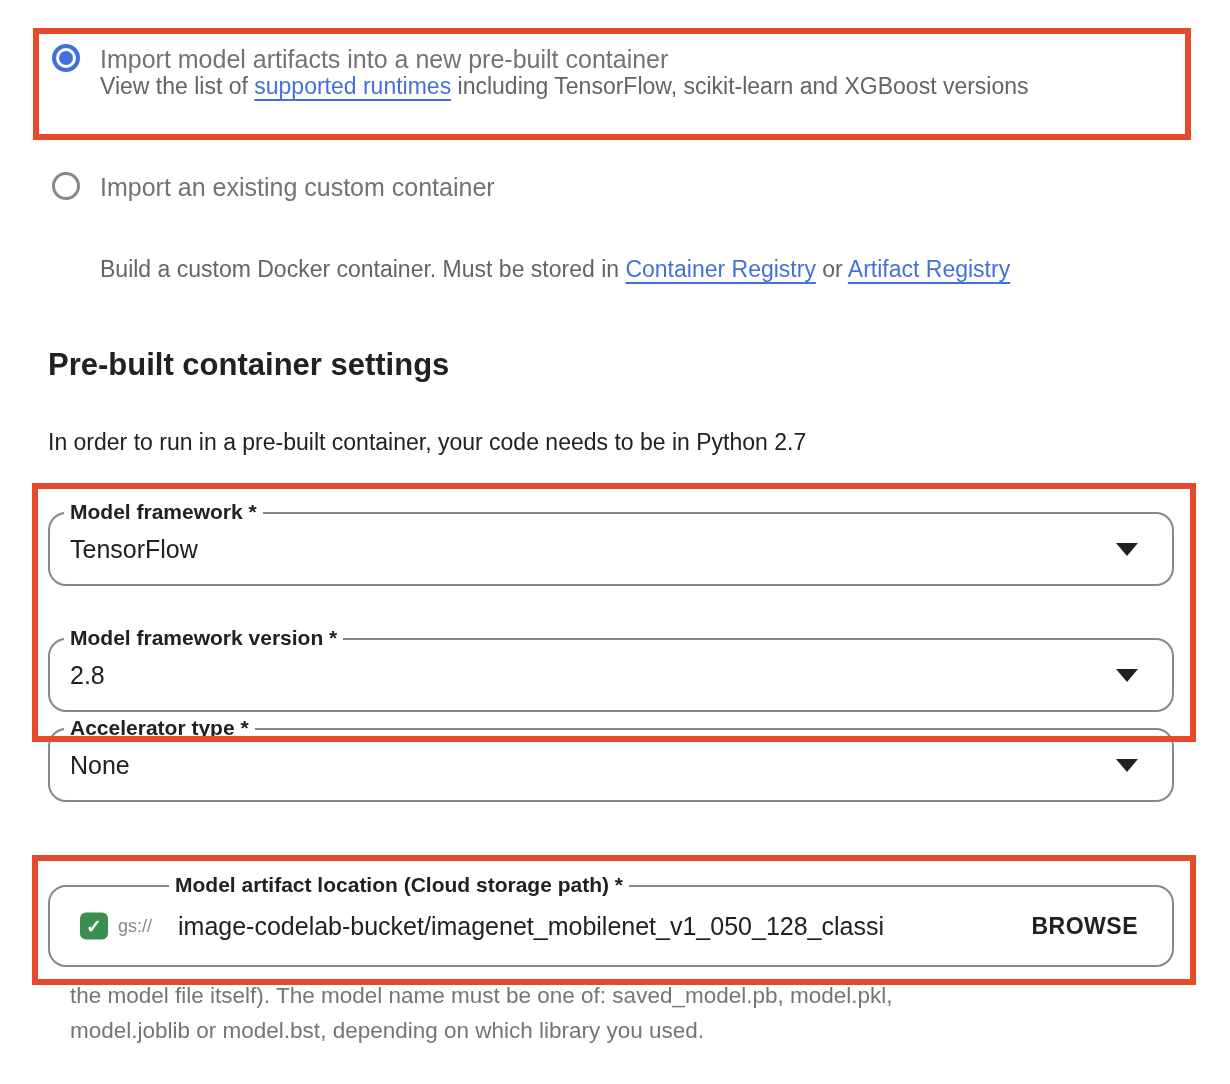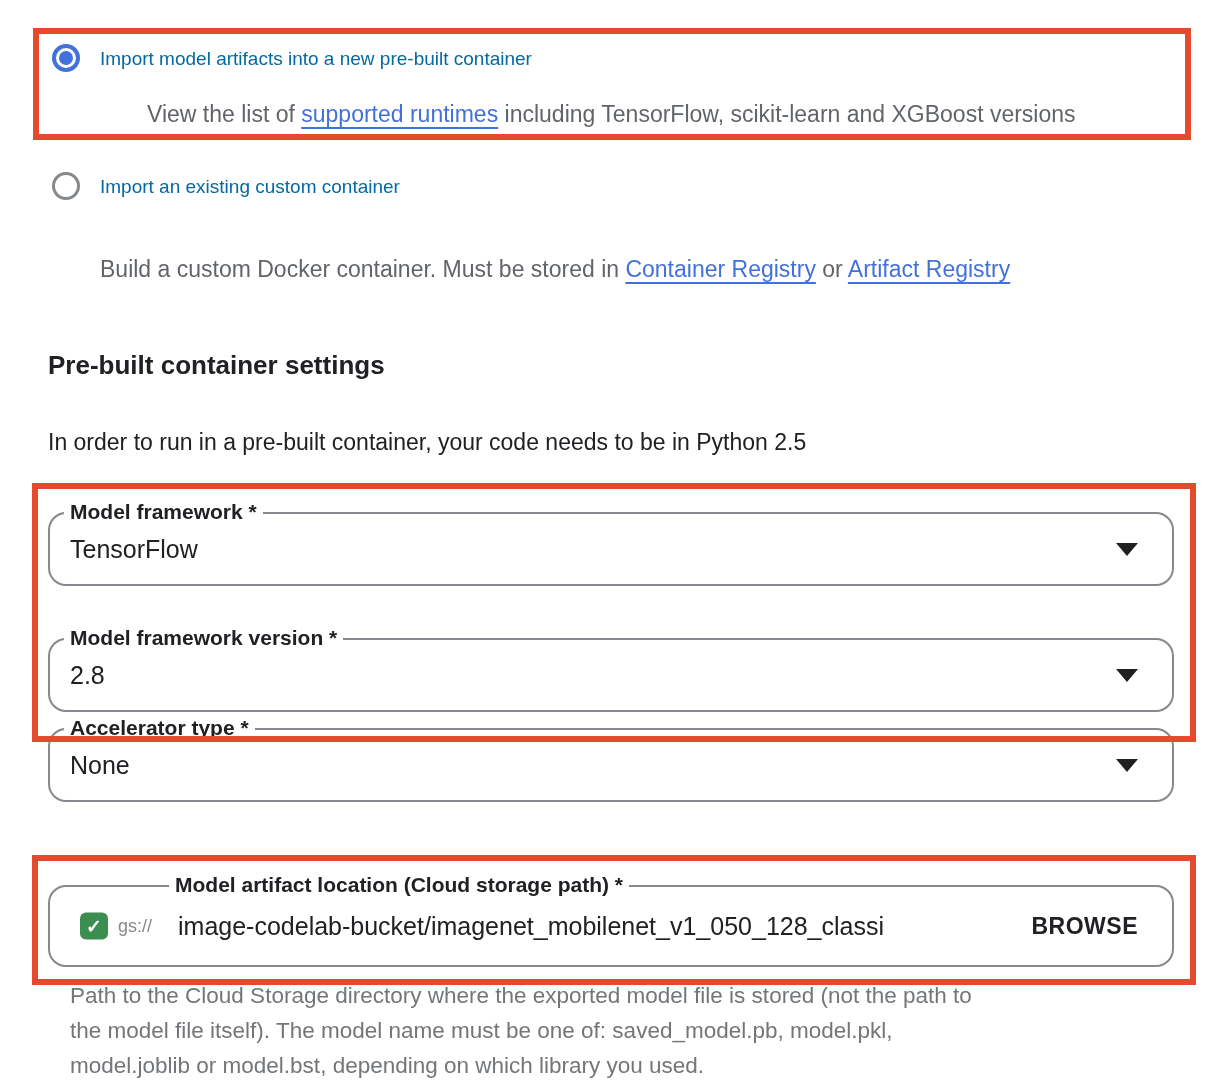--- a/index.html
+++ b/index.html
@@ -9,25 +9,25 @@
   
   .annotation{position:absolute;border:6px solid #E64A2D;box-sizing:border-box;pointer-events:none;z-index:6;background:transparent;}
   .ann-1{left:33px;top:28px;width:1158px;height:112px;}
   .ann-2{left:32px;top:483px;width:1164px;height:259px;}
   .ann-3{left:32px;top:855px;width:1164px;height:130px;}
 
   
   .radio-on{position:absolute;width:28px;height:28px;border-radius:50%;border:4px solid #4272D9;box-sizing:border-box;background:#fff;}
   .radio-on::after{content:"";position:absolute;left:3px;top:3px;width:14px;height:14px;border-radius:50%;background:#4272D9;}
   .radio-off{position:absolute;width:28px;height:28px;border-radius:50%;border:3px solid #85898D;box-sizing:border-box;background:#fff;}
-  .opt-label{position:absolute;left:100px;font-size:19px;line-height:30px;color:#0369a1;white-space:nowrap;cursor:pointer;}
+  .opt-label{position:absolute;left:100px;font-size:25px;line-height:30px;color:#737373;white-space:nowrap;cursor:pointer;}
   .opt-desc{position:absolute;left:100px;font-size:23px;line-height:28px;color:#616569;white-space:nowrap;}
   a.lnk{color:#4272D9;text-decoration:underline;text-decoration-thickness:2px;text-underline-offset:5px;cursor:pointer;}
 
-  .heading{position:absolute;left:48px;top:346px;font-size:26px;line-height:38px;font-weight:700;color:#202124;white-space:nowrap;}
+  .heading{position:absolute;left:48px;top:346px;font-size:31px;line-height:38px;font-weight:700;color:#202124;white-space:nowrap;}
   .intro{position:absolute;left:48px;top:428px;font-size:23px;line-height:28px;color:#202124;white-space:nowrap;}
 
   
   .field{position:absolute;left:48px;width:1126px;border:2px solid #85898D;border-radius:18px;background:#fff;box-sizing:border-box;cursor:pointer;}
   .f-select{height:74px;}
   .f1{top:512px;} .f2{top:638px;} .f3{top:728px;}
   .f4{top:885px;height:82px;padding-left:24px;}
   .field-label{position:absolute;top:-15px;left:14px;background:#fff;padding:0 6px;font-weight:700;font-size:21px;line-height:26px;color:#202124;white-space:nowrap;}
   .f4 .field-label{left:119px;}
   .field-value{position:absolute;left:20px;top:50%;transform:translateY(-50%);font-size:25px;color:#202124;white-space:nowrap;}
@@ -46,28 +46,28 @@
 <body>
 
 <div class="stage">
 
   <div class="annotation ann-1"></div>
   <div class="annotation ann-2"></div>
   <div class="annotation ann-3"></div>
 
   <span class="radio-on" style="left:52px;top:44px;"></span>
   <div class="opt-label" style="top:44px;">Import model artifacts into a new pre-built container</div>
-  <div class="opt-desc" style="top:100px;margin-left:47px;"><span>View the list of </span><a class="lnk">supported runtimes</a><span> including TensorFlow, scikit-learn and XGBoost versions</span></div>
+  <div class="opt-desc" style="top:72px;"><span>View the list of </span><a class="lnk">supported runtimes</a><span> including TensorFlow, scikit-learn and XGBoost versions</span></div>
 
   <span class="radio-off" style="left:52px;top:172px;"></span>
   <div class="opt-label" style="top:172px;">Import an existing custom container</div>
   <div class="opt-desc" style="top:211px;margin-top:44px;"><span>Build a custom Docker container. Must be stored in </span><a class="lnk">Container Registry</a><span> or </span><a class="lnk">Artifact Registry</a></div>
 
   <div class="heading">Pre-built container settings</div>
-  <div class="intro">In order to run in a pre-built container, your code needs to be in Python 2.5</div>
+  <div class="intro">In order to run in a pre-built container, your code needs to be in Python 2.7</div>
 
   <div class="field f-select f1">
     <span class="field-label">Model framework *</span>
     <span class="field-value">TensorFlow</span>
     <span class="caret"></span>
   </div>
 
   <div class="field f-select f2">
     <span class="field-label">Model framework version *</span>
     <span class="field-value">2.8</span>
@@ -82,18 +82,17 @@
 
   <div class="field f4">
     <span class="field-label">Model artifact location (Cloud storage path) *</span>
     <span class="af-icon">✓</span>
     <span class="af-prefix">gs://</span>
     <span class="af-value">image-codelab-bucket/imagenet_mobilenet_v1_050_128_classi</span>
     <button class="af-browse">BROWSE</button>
   </div>
 
   <div class="helper">
-    <div>Path to the Cloud Storage directory where the exported model file is stored (not the path to</div>
     <div>the model file itself). The model name must be one of: saved_model.pb, model.pkl,</div>
     <div>model.joblib or model.bst, depending on which library you used.</div>
   </div>
 
 </div>
 
 </body></html>

